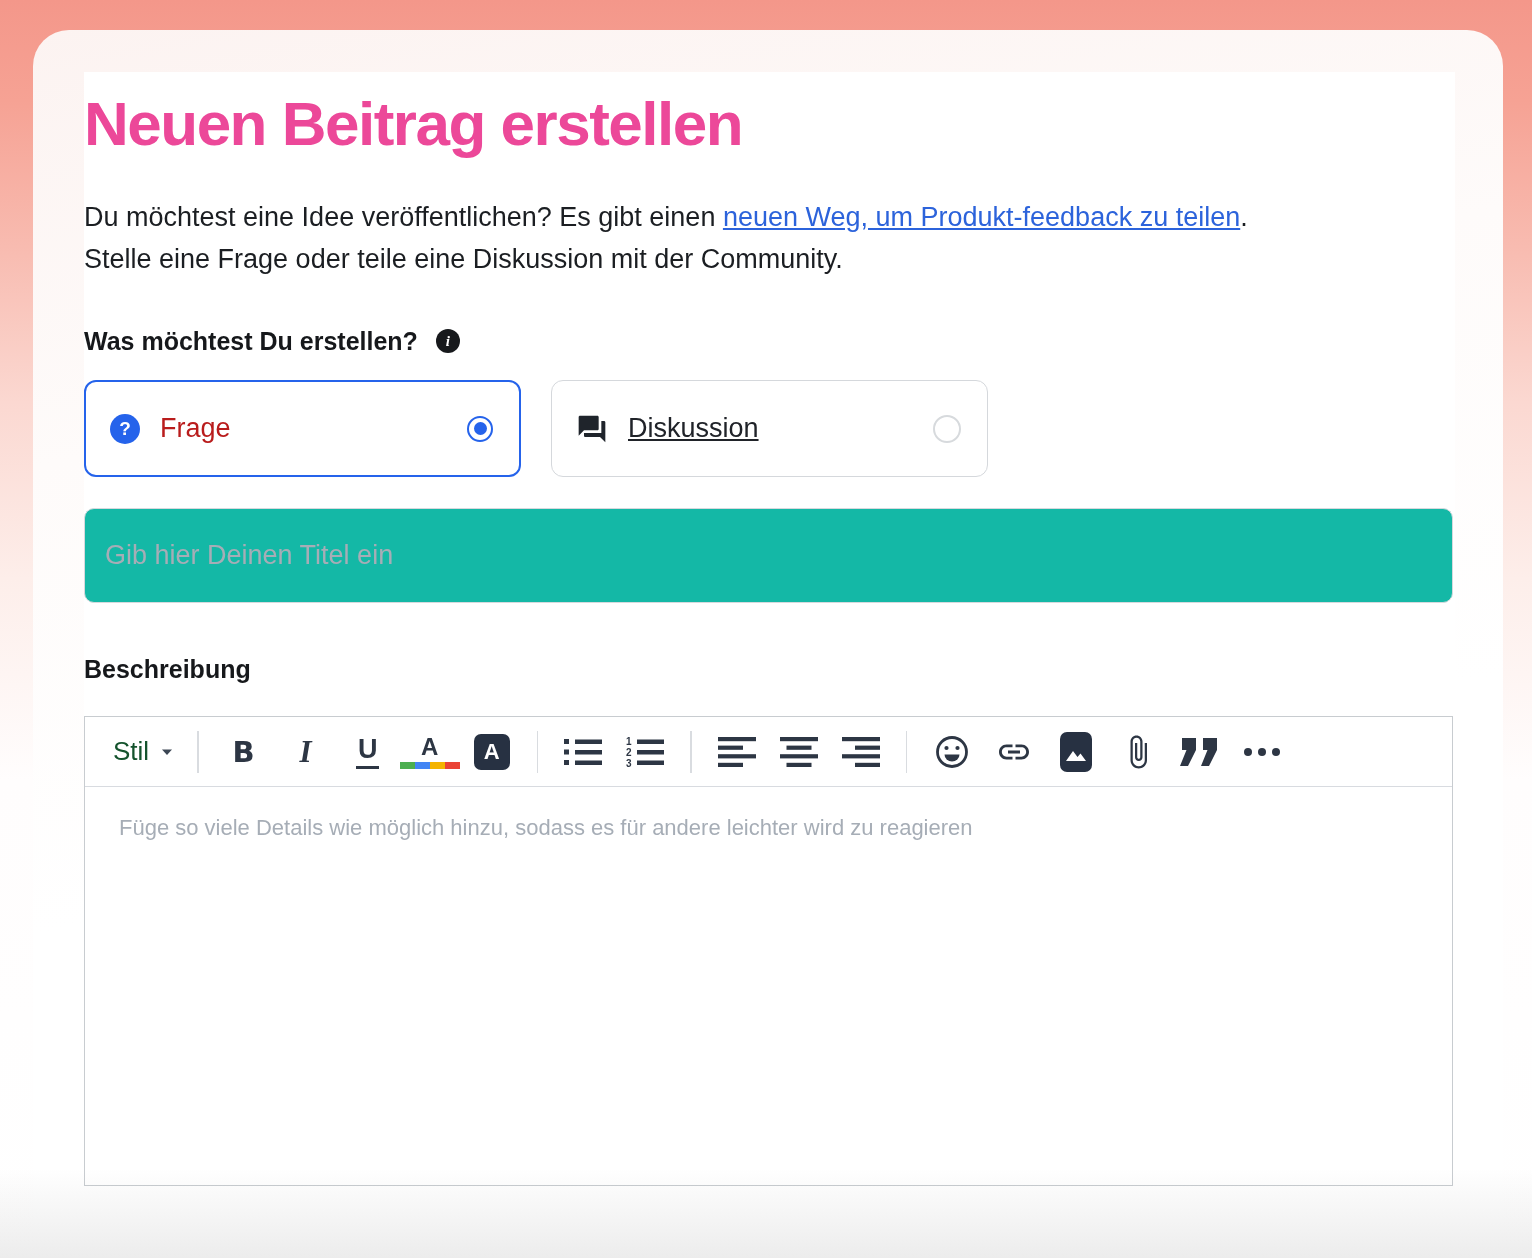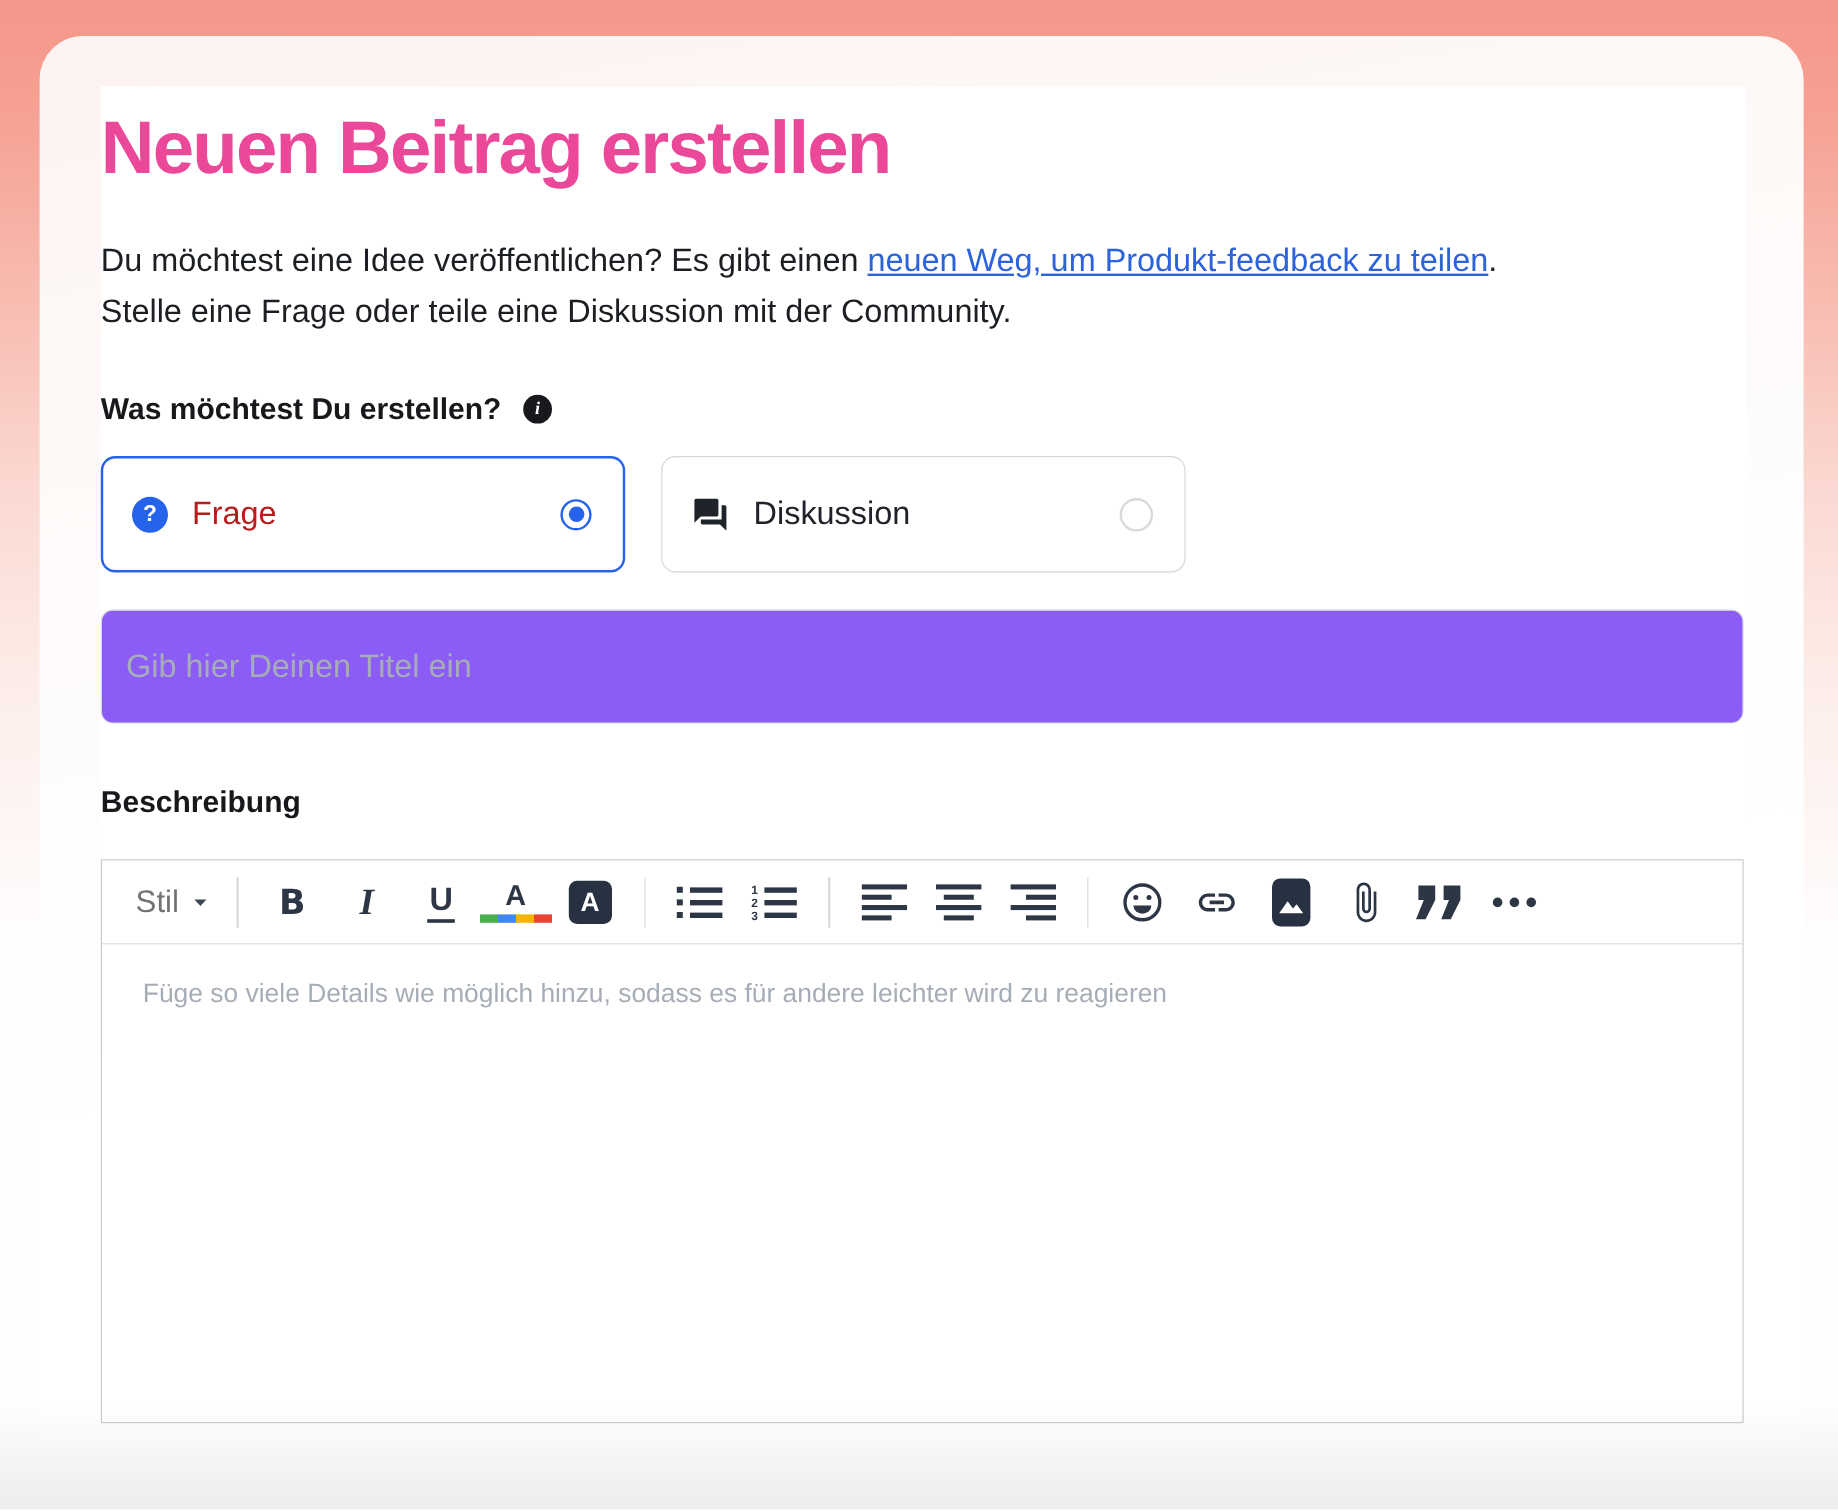--- a/index.html
+++ b/index.html
@@ -40,46 +40,46 @@
   }
   .opt-card.selected { border: 2px solid #2563eb; }
   .opt-card.unselected { border: 1.5px solid #d5d8dc; }
   .q-circle {
     width: 30px; height: 30px; border-radius: 50%; background: #2563eb;
     color: #fff; display: flex; align-items: center; justify-content: center;
     font-size: 19px; font-weight: 700; flex: none;
   }
   .opt-label { font-size: 27px; margin-left: 20px; }
   .opt-card.selected .opt-label { color: #b91c1c; }
-  .opt-card.unselected .opt-label { color: #202329; }
+  .opt-card.unselected .opt-label { color: #202329; text-decoration: underline; }
   .radio { margin-left: auto; border-radius: 50%; flex: none; }
   .radio.on {
     width: 26px; height: 26px; border: 2px solid #2563eb;
     display: flex; align-items: center; justify-content: center;
   }
   .radio.on .dot { width: 13px; height: 13px; border-radius: 50%; background: #2563eb; }
   .radio.off { width: 28px; height: 28px; border: 2px solid #d7dadd; }
   .section-label { margin-top: 52px; }
   .title-input {
     margin-top: 31px; width: 1369px; height: 95px; border: 1.5px solid #d6d9dd;
     border-radius: 10px; padding: 16px 20px; font-size: 27px; color: #1b1e22;
-    font-family: "Liberation Sans", "DejaVu Sans", sans-serif; outline: none; background: #8b5cf6;
+    font-family: "Liberation Sans", "DejaVu Sans", sans-serif; outline: none; background: #14b8a6;
   }
   .title-input::placeholder { color: #a6adb6; opacity: 1; }
   .editor { margin-top: 32px; width: 1369px; height: 470px; border: 1.5px solid #c8ccd0; background: #fff; }
   .toolbar {
     height: 70px; border-bottom: 1.5px solid #d8dbe0; display: flex;
     align-items: center; padding-left: 18px;
   }
   .tb-stil {
     display: flex; align-items: center; gap: 12px; padding: 0 10px; height: 48px;
     background: none; border: none; cursor: pointer;
     font-family: "Liberation Sans", "DejaVu Sans", sans-serif;
   }
-  .tb-stil .stil-txt { font-size: 26px; color: #737373; text-align: right; }
+  .tb-stil .stil-txt { font-size: 26px; color: #14532d; text-align: right; }
   .tb-sep { width: 1.5px; height: 42px; background: #d9dce0; margin: 0 14px; flex: none; }
   .tb-btn {
     width: 44px; height: 48px; margin: 0 9px; display: flex; align-items: center;
     justify-content: center; background: none; border: none; color: #2d3644;
     cursor: pointer; flex: none; flex-direction: column;
   }
   .ic-b { font-family: "DejaVu Sans", sans-serif; font-weight: 800; font-size: 29px; }
   .ic-i { font-family: "Liberation Serif", serif; font-style: italic; font-weight: 700; font-size: 31px; }
   .ic-u { font-weight: 700; font-size: 27px; border-bottom: 3px solid #2d3644; padding: 0 2px 1px; }
   .ic-a { font-weight: 700; font-size: 24px; line-height: 24px; }

